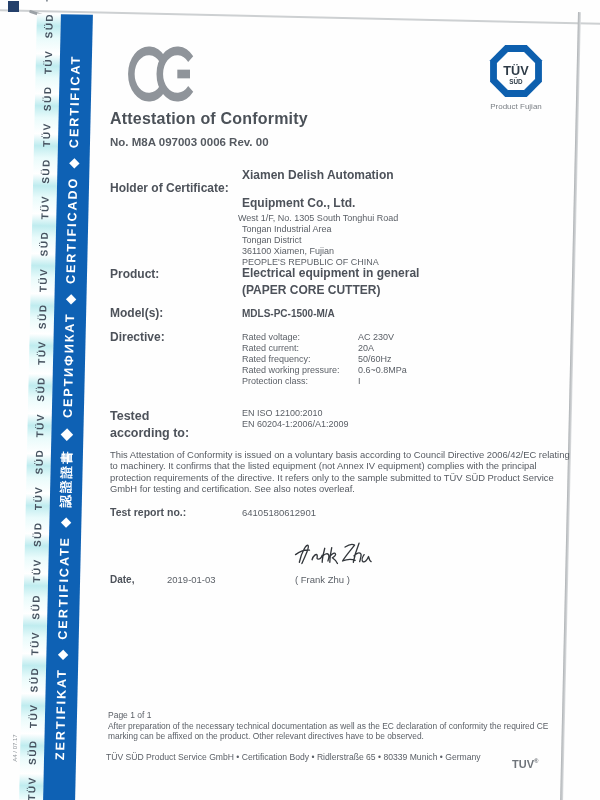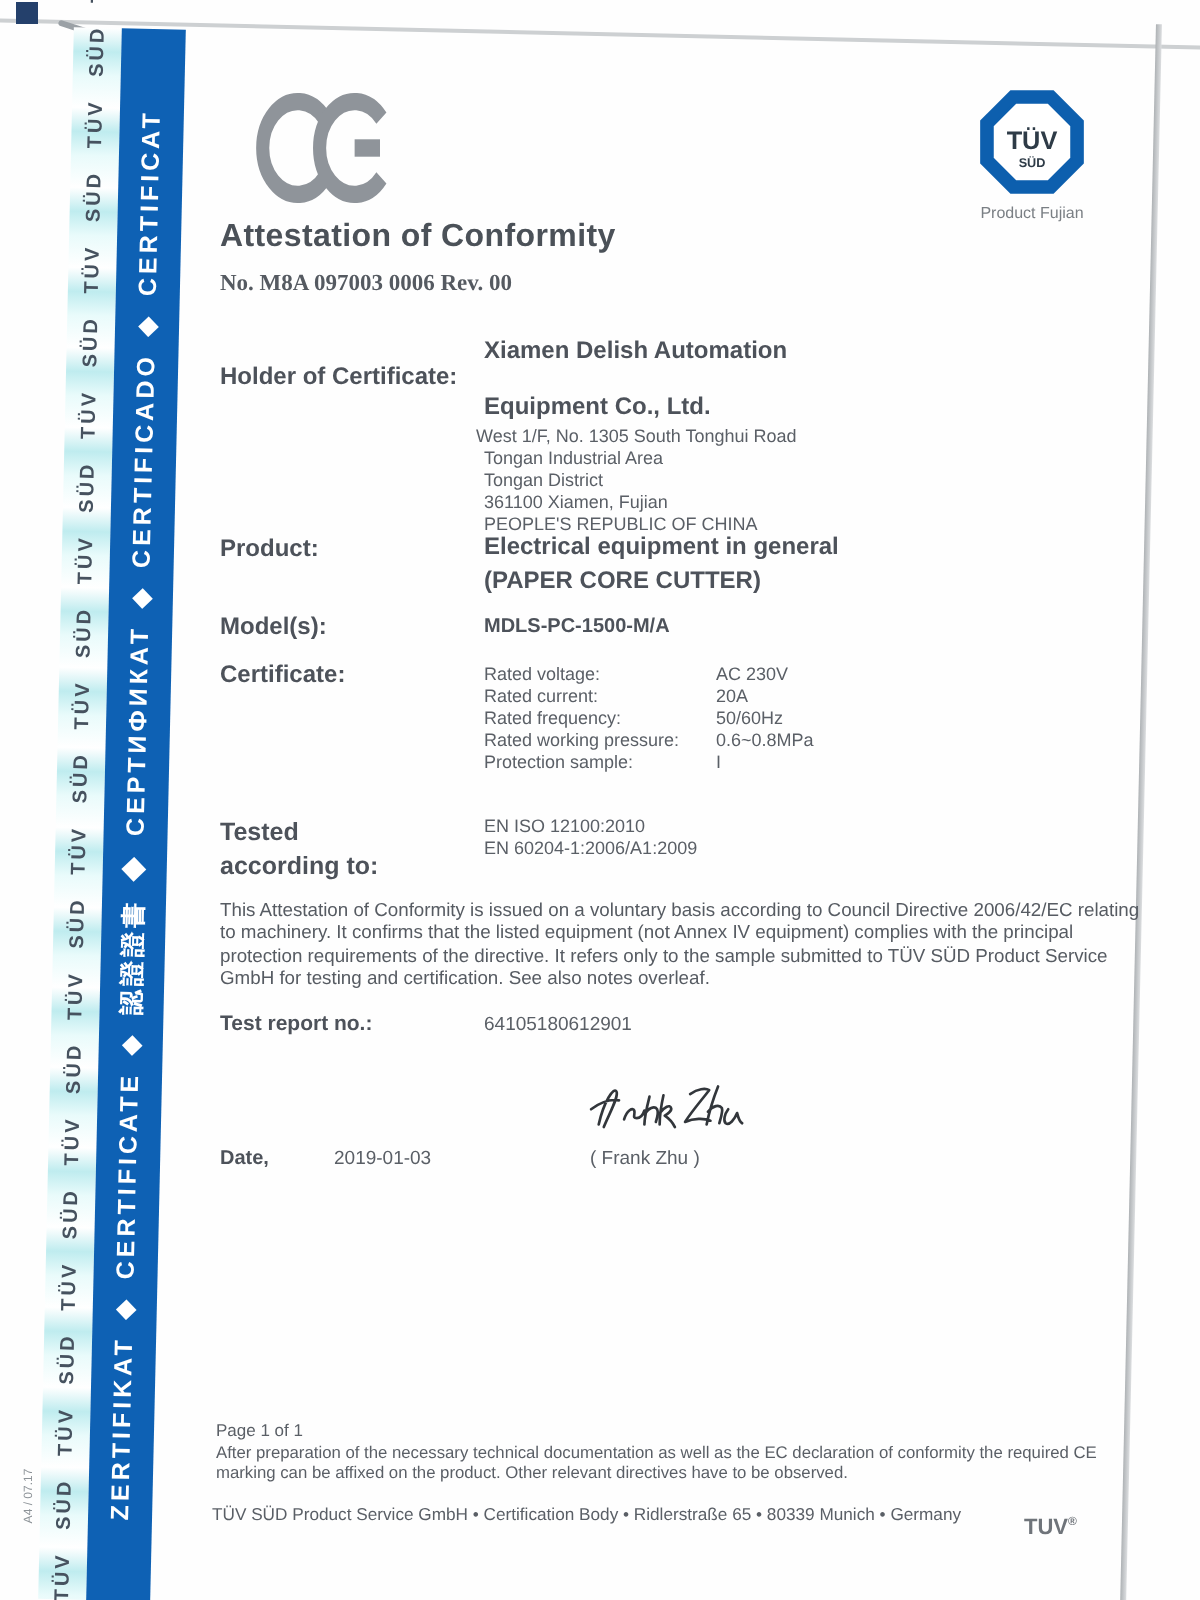--- a/index.html
+++ b/index.html
@@ -26,21 +26,21 @@
   #blue-band .vtext{width:786px;height:32px;transform:rotate(-90deg) translateX(-786px);
      font-size:12.5px;font-weight:bold;letter-spacing:2px;word-spacing:3px;color:#ffffff;}
   #a4-code{left:-16px;top:745px;width:62px;font-size:6px;color:#8d9398;transform:rotate(-90deg);text-align:center;}
 
   
   .lbl{font-weight:bold;font-size:12px;color:#4d525a;}
   .bigval{font-weight:bold;font-size:12px;color:#4d525a;}
   .sm{font-size:9px;color:#5a5f66;line-height:11px;}
   .prow .n{display:inline-block;width:116px;}
   #title{font-size:16px;font-weight:bold;color:#4b5158;letter-spacing:0.2px;}
-  #cert-no{font-size:11.5px;font-weight:bold;color:#555a61;font-family:Liberation Serif, serif;}
+  #cert-no{font-size:11.5px;font-weight:bold;color:#555a61;}
   #statement{width:462px;font-size:9.4px;line-height:11.4px;color:#565b62;}
   #logo-caption{font-size:8px;color:#7a7f84;text-align:center;width:80px;}
   .foot{font-size:8.5px;color:#5a5f66;}
   #footer-note{width:470px;font-size:8.4px;line-height:10.4px;color:#5a5f66;}
   #tuv-mark{font-size:11px;font-weight:bold;color:#6f747a;}
   #tuv-mark sup{font-size:6px;}
 </style>
 </head>
 <body>
 
@@ -89,35 +89,35 @@
   <div class="abs sm" style="left:242px;top:246px;">361100 Xiamen, Fujian</div>
   <div class="abs sm" style="left:242px;top:257px;">PEOPLE'S REPUBLIC OF CHINA</div>
 
   <div class="abs lbl" style="left:110px;top:267px;">Product:</div>
   <div class="abs bigval" style="left:242px;top:266px;">Electrical equipment in general</div>
   <div class="abs bigval" style="left:242px;top:283px;">(PAPER CORE CUTTER)</div>
 
   <div class="abs lbl" style="left:110px;top:306px;">Model(s):</div>
   <div class="abs bigval" style="left:242px;top:308px;font-size:10px;">MDLS-PC-1500-M/A</div>
 
-  <div class="abs lbl" style="left:110px;top:330px;">Certificate:</div>
+  <div class="abs lbl" style="left:110px;top:330px;">Directive:</div>
   <div class="abs sm prow" style="left:242px;top:332px;">
     <span class="n">Rated voltage:</span><span>AC 230V</span>
   </div>
   <div class="abs sm prow" style="left:242px;top:343px;">
     <span class="n">Rated current:</span><span>20A</span>
   </div>
   <div class="abs sm prow" style="left:242px;top:354px;">
     <span class="n">Rated frequency:</span><span>50/60Hz</span>
   </div>
   <div class="abs sm prow" style="left:242px;top:365px;">
     <span class="n">Rated working pressure:</span><span>0.6~0.8MPa</span>
   </div>
   <div class="abs sm prow" style="left:242px;top:376px;">
-    <span class="n">Protection sample:</span><span>I</span>
+    <span class="n">Protection class:</span><span>I</span>
   </div>
 
   <div class="abs lbl" style="left:110px;top:409px;font-size:12.5px;">Tested</div>
   <div class="abs lbl" style="left:110px;top:426px;font-size:12.5px;">according to:</div>
   <div class="abs sm" style="left:242px;top:408px;">EN ISO 12100:2010</div>
   <div class="abs sm" style="left:242px;top:419px;">EN 60204-1:2006/A1:2009</div>
 
   <div class="abs" id="statement" style="left:110px;top:449px;">This Attestation of Conformity is issued on a voluntary basis according to Council Directive 2006/42/EC relating to machinery. It confirms that the listed equipment (not Annex IV equipment) complies with the principal protection requirements of the directive. It refers only to the sample submitted to TÜV SÜD Product Service GmbH for testing and certification. See also notes overleaf.</div>
 
   <div class="abs lbl" style="left:110px;top:506px;font-size:10.5px;">Test report no.:</div>

